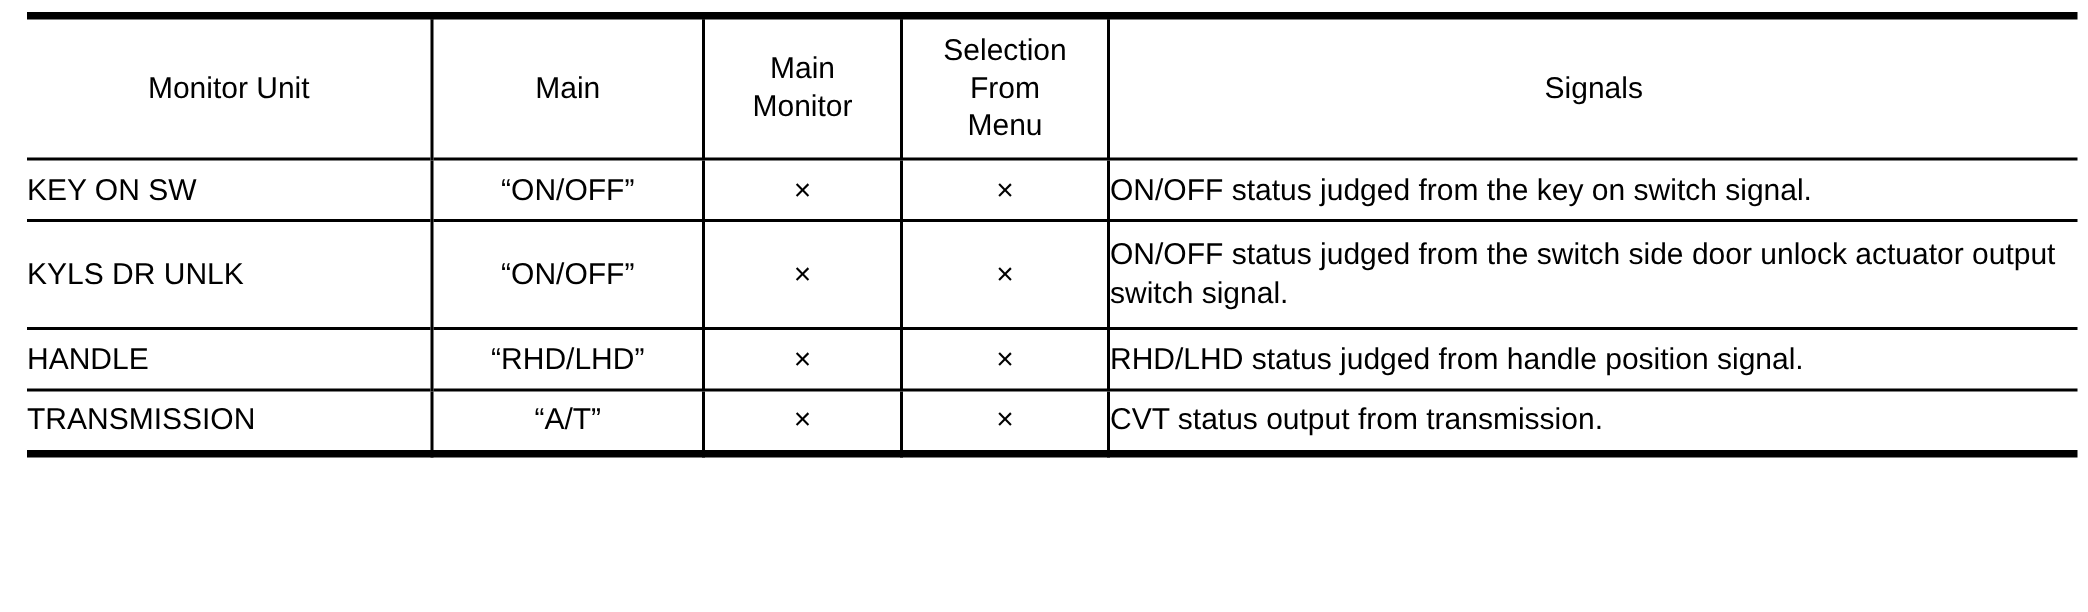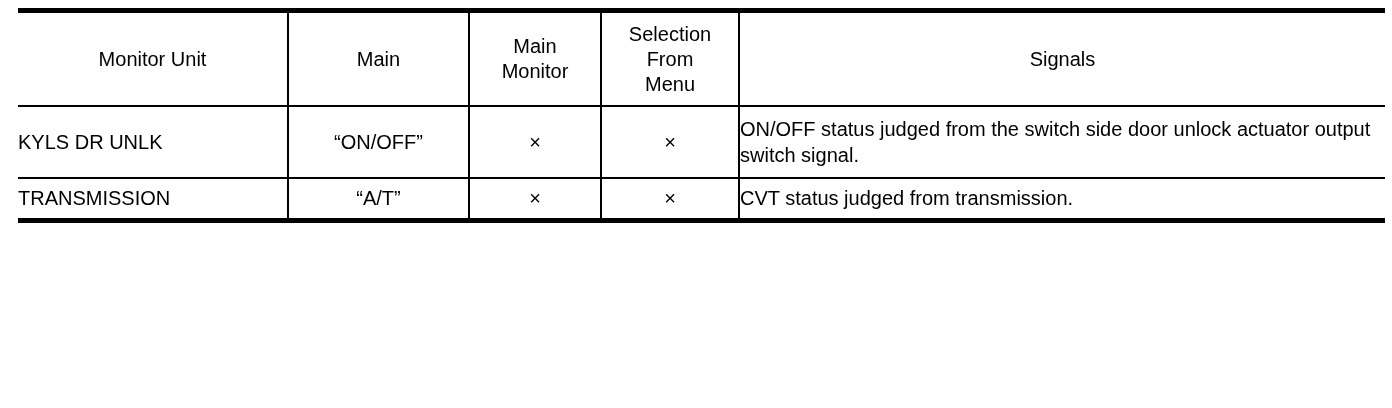--- a/index.html
+++ b/index.html
@@ -79,29 +79,43 @@
         <th>Main</th>
         <th>Main
 Monitor</th>
         <th>Selection
 From
 Menu</th>
         <th>Signals</th>
       </tr>
     </thead>
     <tbody>
+      <tr class="r-std">
+        <td class="c-item">KEY ON SW</td>
+        <td class="c-unit">“ON/OFF”</td>
+        <td class="c-x">×</td>
+        <td class="c-x">×</td>
+        <td class="c-contents">ON/OFF status judged from the key on switch signal.</td>
+      </tr>
       <tr class="r-tall">
         <td class="c-item">KYLS DR UNLK</td>
         <td class="c-unit">“ON/OFF”</td>
         <td class="c-x">×</td>
         <td class="c-x">×</td>
         <td class="c-contents">ON/OFF status judged from the switch side door unlock ac­tuator output switch signal.</td>
       </tr>
+      <tr class="r-std">
+        <td class="c-item">HANDLE</td>
+        <td class="c-unit">“RHD/LHD”</td>
+        <td class="c-x">×</td>
+        <td class="c-x">×</td>
+        <td class="c-contents">RHD/LHD status judged from handle position signal.</td>
+      </tr>
       <tr class="r-std2">
         <td class="c-item">TRANSMISSION</td>
         <td class="c-unit">“A/T”</td>
         <td class="c-x">×</td>
         <td class="c-x">×</td>
-        <td class="c-contents">CVT status judged from transmission.</td>
+        <td class="c-contents">CVT status output from transmission.</td>
       </tr>
     </tbody>
   </table>
 </div>
 
 </body></html>

